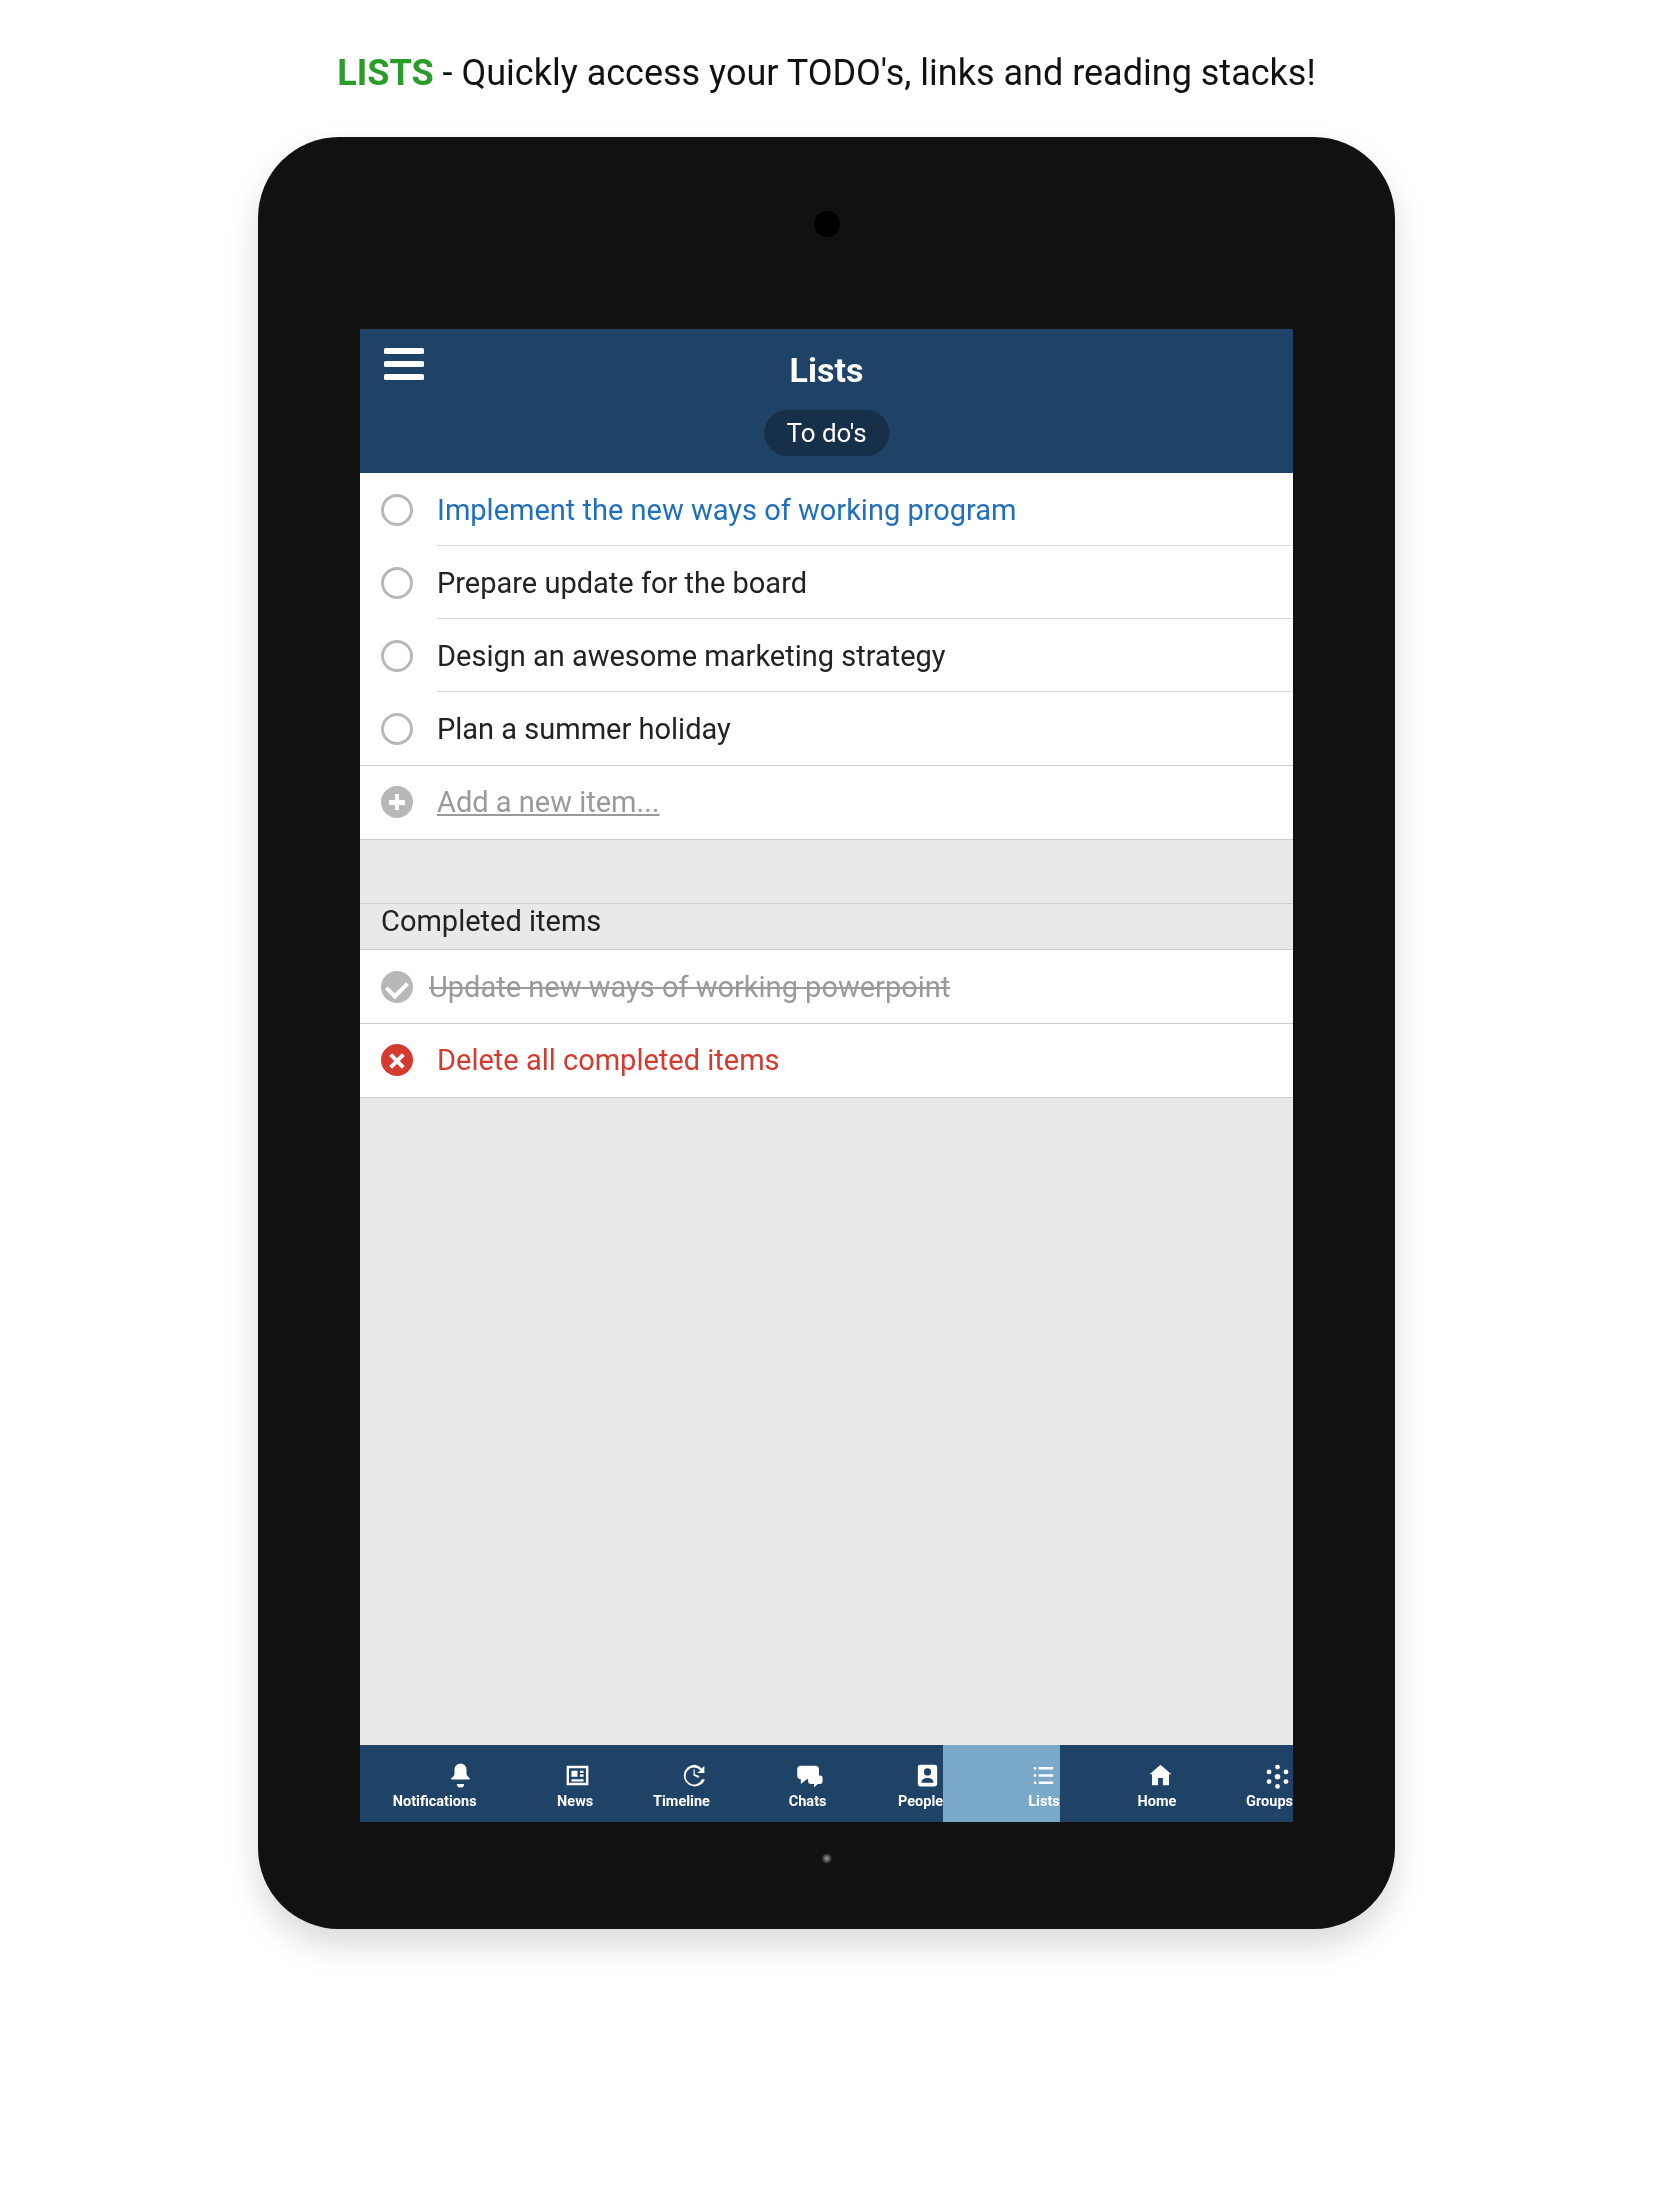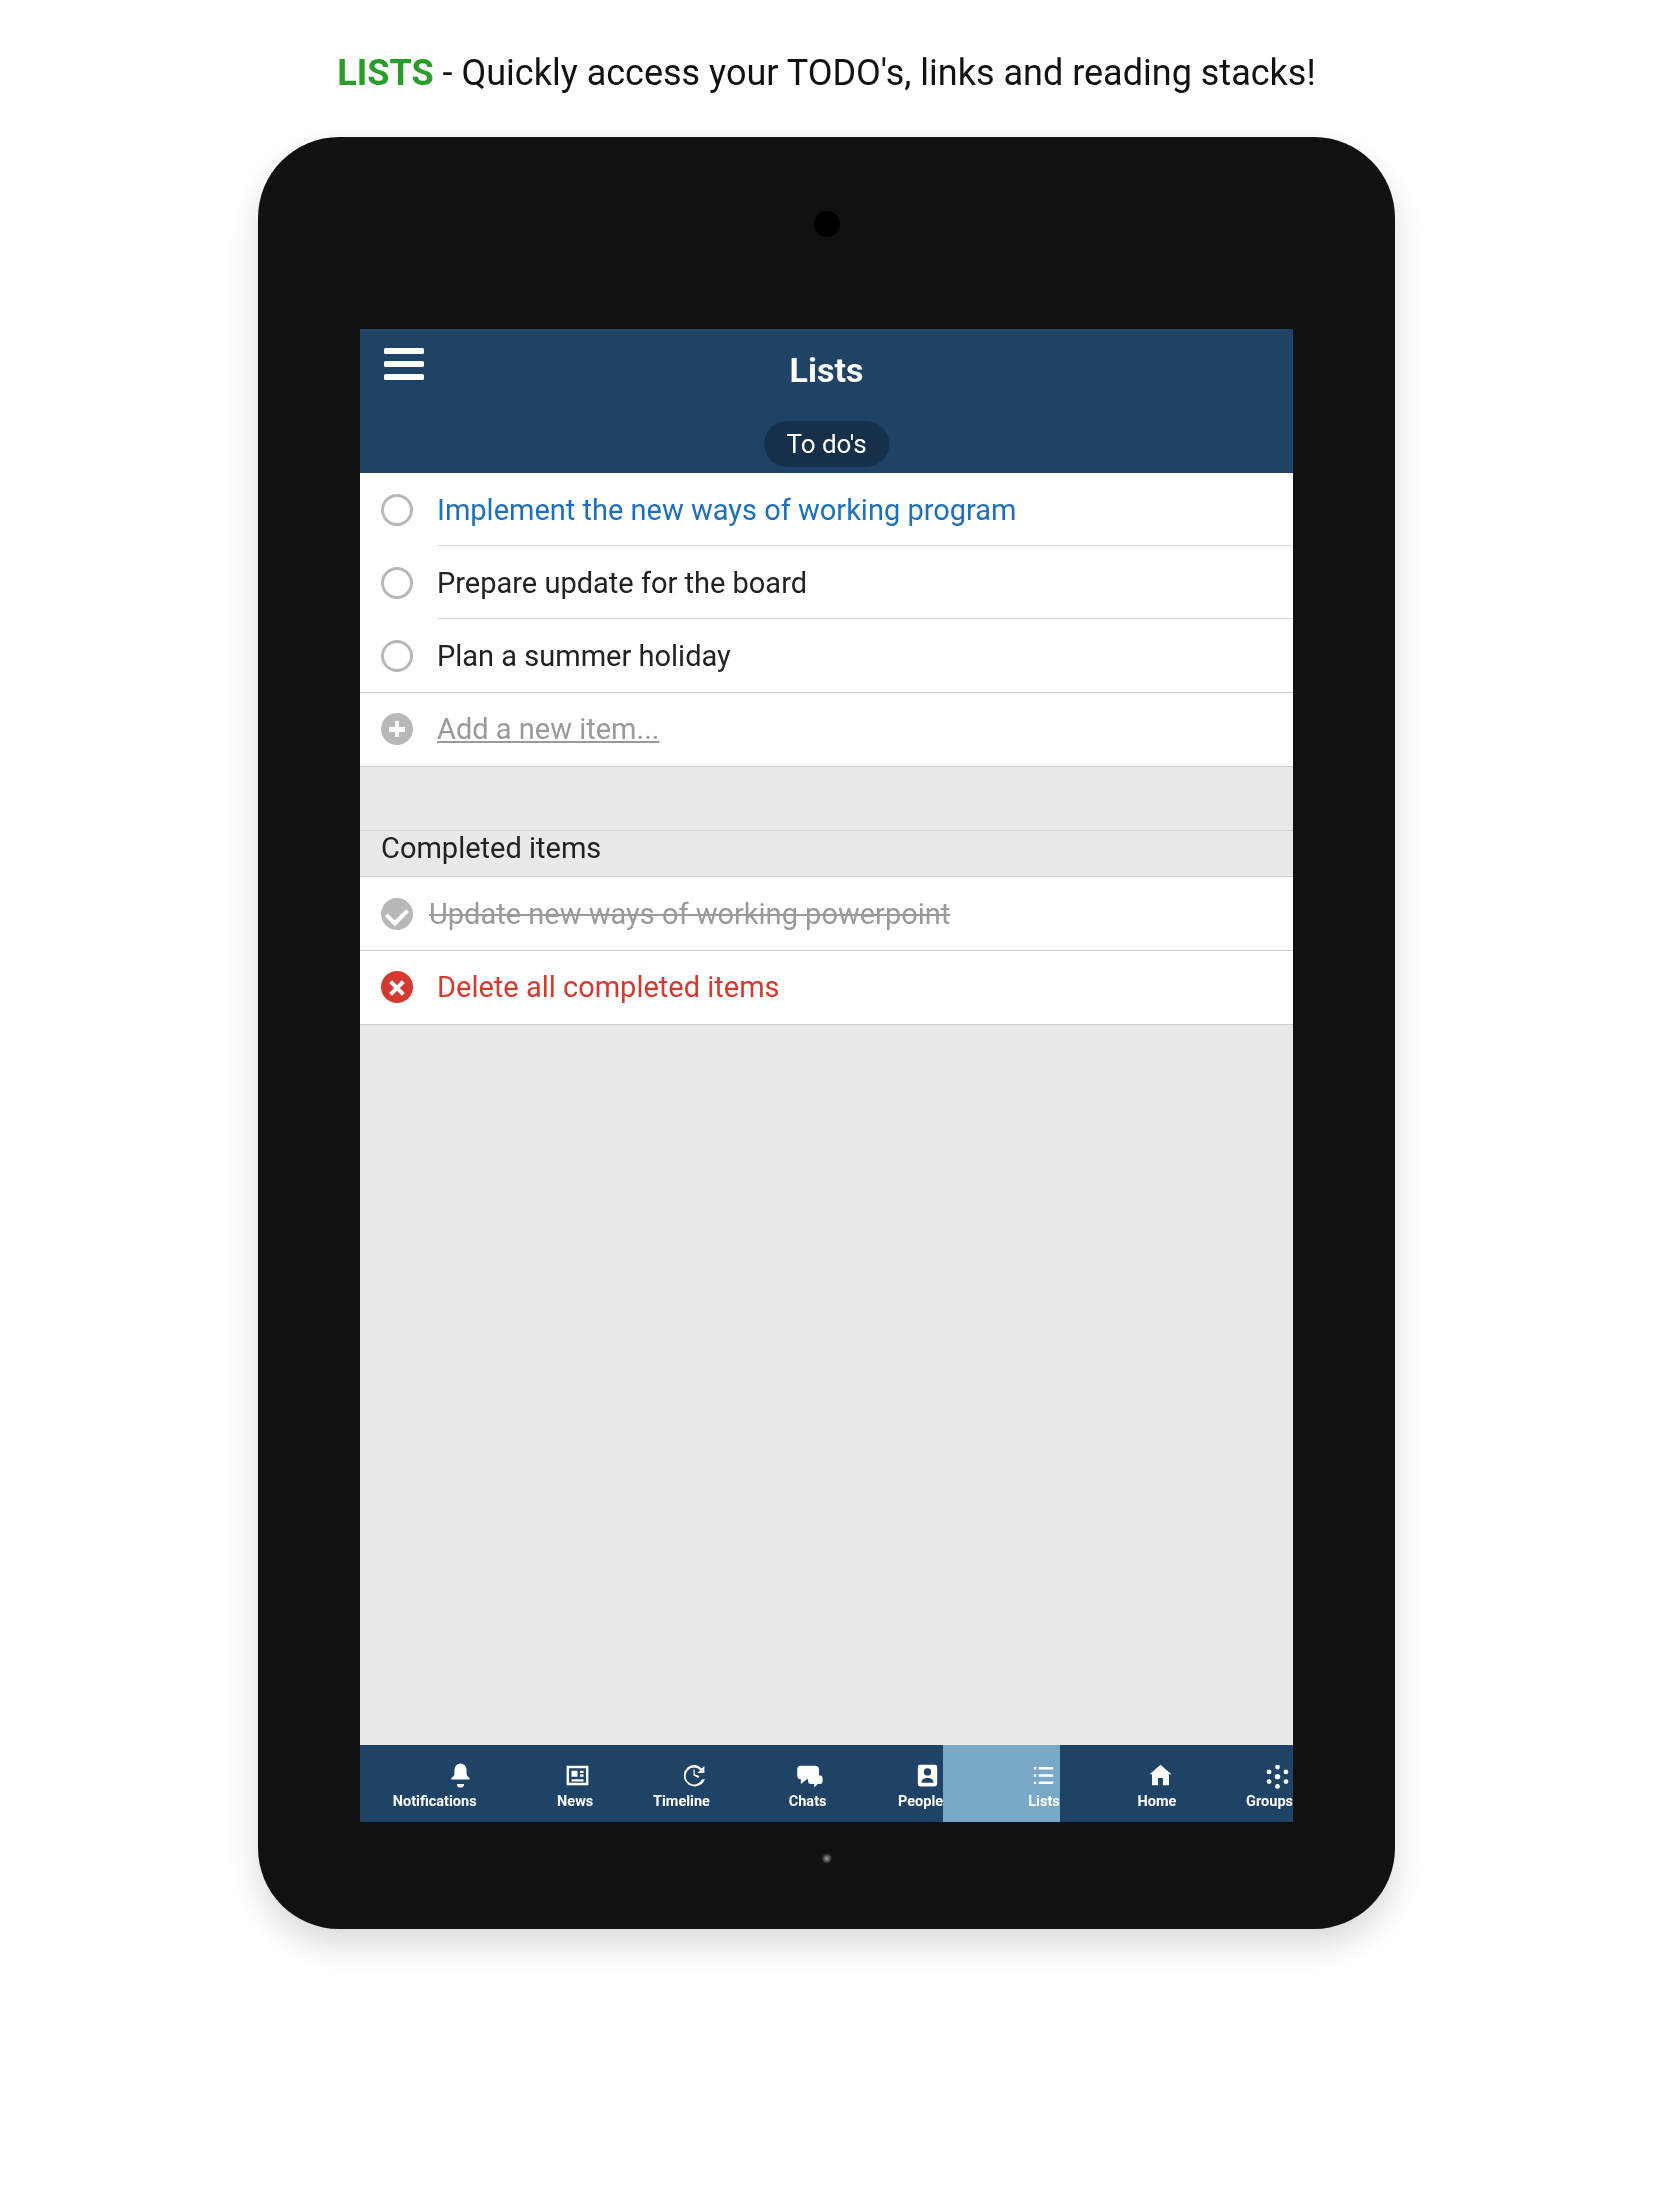--- a/index.html
+++ b/index.html
@@ -97,21 +97,21 @@
     top: 21px;
     left: 0;
     right: 0;
     text-align: center;
     font-size: 34px;
     font-weight: 700;
     color: #fff;
   }
   .pill {
     position: absolute;
-    top: 92px;
+    top: 81px;
     left: 50%;
     transform: translateX(-50%);
     background: #16304a;
     color: #fff;
     font-size: 26px;
     padding: 8px 22.6px;
     border-radius: 24px;
   }
 
   
@@ -301,20 +301,25 @@
           <div class="item-text highlighted">Implement the new ways of working program</div>
           <div class="divider"></div>
         </div>
 
         <div class="todo-row">
           <div class="circle-empty"></div>
           <div class="item-text">Prepare update for the board</div>
           <div class="divider"></div>
         </div>
 
+        <div class="todo-row">
+          <div class="circle-empty"></div>
+          <div class="item-text">Design an awesome marketing strategy</div>
+          <div class="divider"></div>
+        </div>
 
         <div class="todo-row">
           <div class="circle-empty"></div>
           <div class="item-text">Plan a summer holiday</div>
         </div>
         <div class="full-divider"></div>
 
         <div class="todo-row">
           <div class="circle-plus"></div>
           <div class="item-text placeholder">Add a new item...</div>

